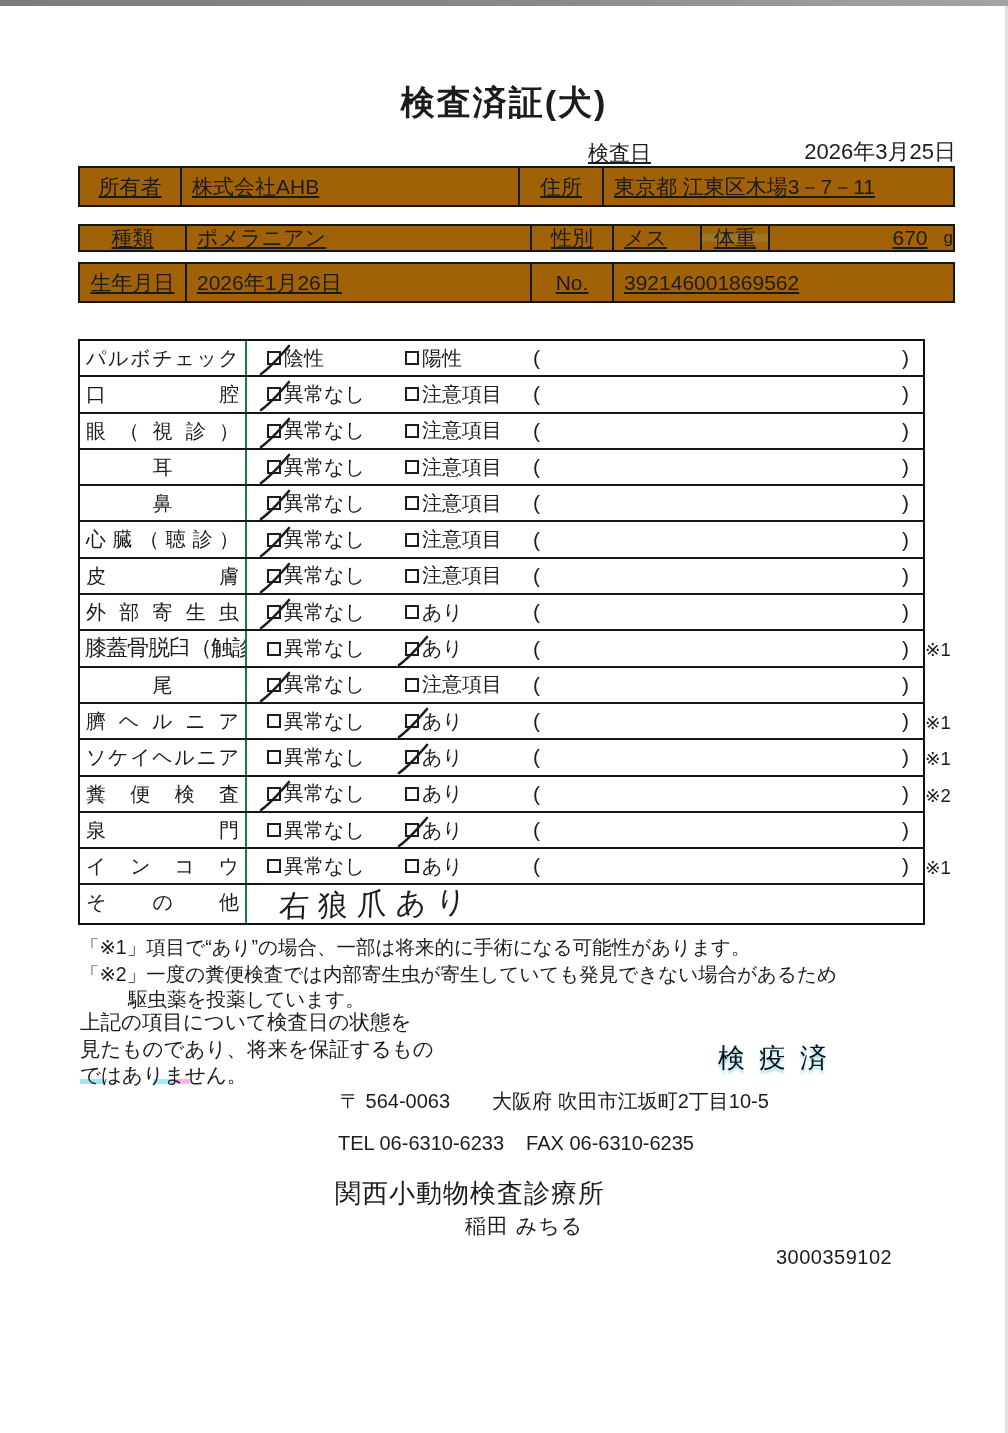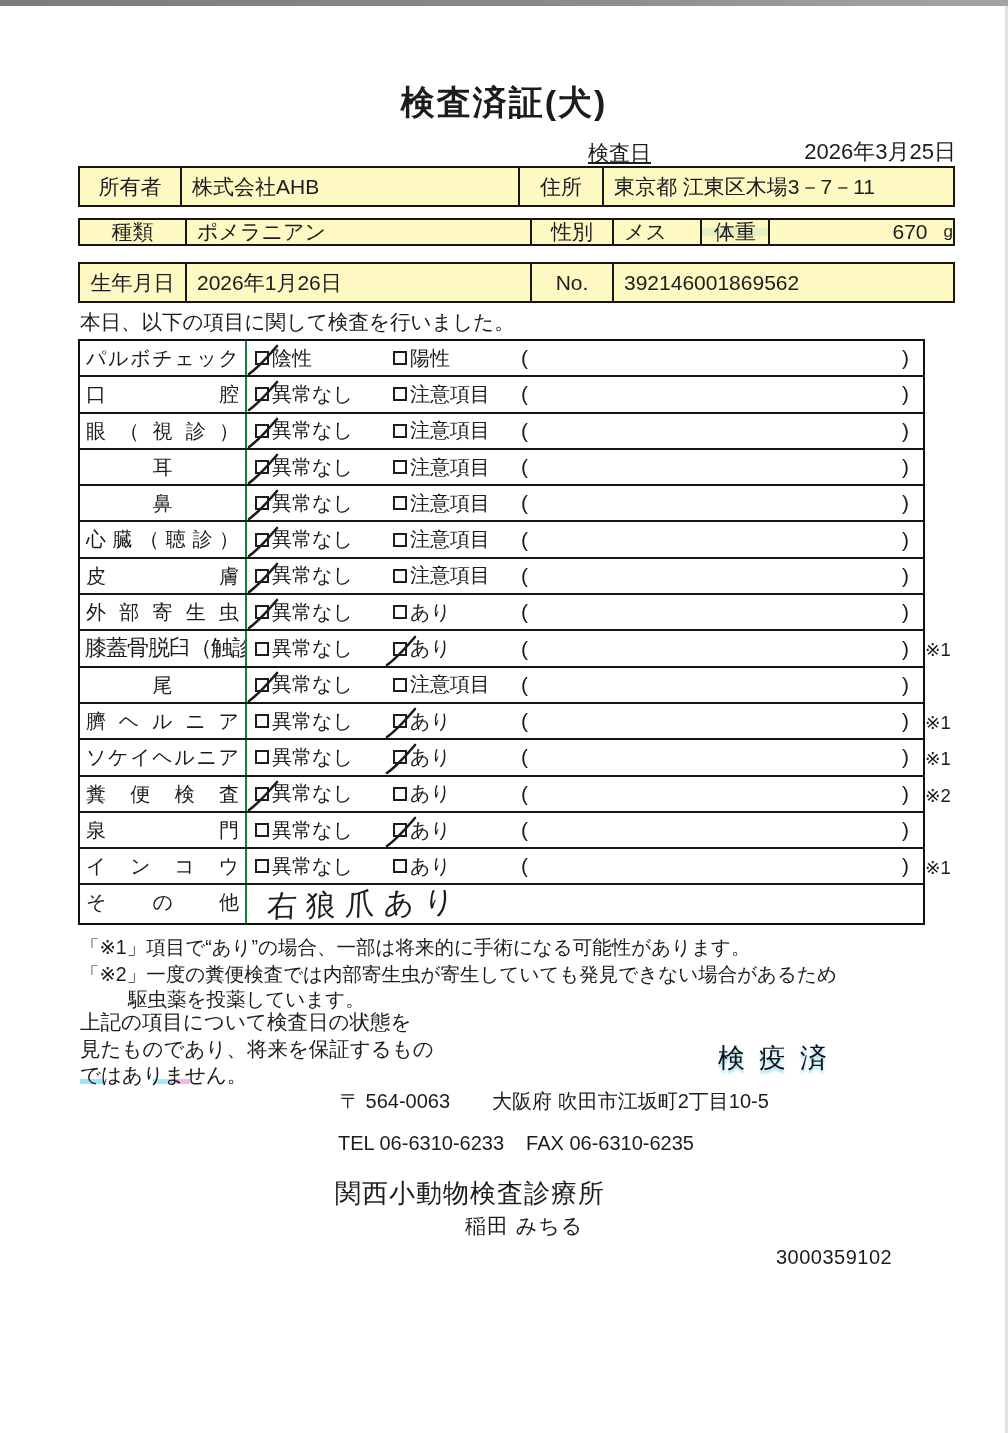--- a/index.html
+++ b/index.html
@@ -14,28 +14,28 @@
     background:linear-gradient(90deg,#7c7c7c 0%,#8a8a8a 55%,#9b9b9b 80%,#a3a3a3 100%);}
   .scan-right{position:absolute;top:6px;right:0;width:3px;height:1427px;background:#bcbcbc;opacity:.45;}
 
   .title{position:absolute;top:80px;left:0;width:100%;text-align:center;
     font-size:34px;font-weight:bold;letter-spacing:2px;}
 
   .insp-label{position:absolute;top:139px;left:588px;font-size:21px;text-decoration:underline;}
   .insp-date{position:absolute;top:137px;right:52px;font-size:22px;}
 
   .tbl{position:absolute;left:78px;display:flex;box-sizing:border-box;
-    border:2.5px solid #161616;background:#fef9c3;}
+    border:2.5px solid #161616;background:#a16207;text-decoration:underline;}
   .tbl .cell{display:flex;align-items:center;box-sizing:border-box;
     border-right:2px solid #161616;font-size:21px;overflow:hidden;}
   .tbl .cell:last-child{border-right:none;}
   .lab{justify-content:center;}
   .val{padding-left:10px;justify-content:flex-start;}
   .tblA{top:166px;width:877px;height:41px;}
-  .tblB{top:218px;width:877px;height:28px;text-align:right;}
+  .tblB{top:224px;width:877px;height:28px;text-align:right;}
   .tblC{top:262px;width:877px;height:41px;}
   .w-ownlab{width:102px;}.w-ownval{width:338px;}.w-addrlab{width:84px;}.w-addrval{flex:1;}
   .w-brlab{width:107px;}.w-brval{width:345px;}.w-sexlab{width:82px;}.w-sexval{width:88px;}
   .w-wtlab{width:68px;background:linear-gradient(0deg,transparent 32%,rgba(120,200,185,.18) 32% 68%,transparent 68%);}
   .w-wtval{flex:1;justify-content:flex-end;}
   .unit{font-size:17px;margin-left:16px;}
   .w-nolab{width:82px;font-size:20px;}
 
   .intro{position:absolute;top:308px;left:80px;font-size:20.5px;}
 
@@ -43,21 +43,21 @@
   .ctable{position:absolute;top:339px;left:78px;width:847px;box-sizing:border-box;
     border:2.5px solid #111;display:flex;flex-direction:column;}
   .crow{display:flex;height:36.3px;border-bottom:2px solid #161616;position:relative;
     align-items:stretch;box-sizing:border-box;}
   .crow:last-child{border-bottom:none;height:38px;}
   .clabel{width:167px;border-right:2px solid #15803d;box-sizing:border-box;
     padding:0 6px;font-size:20px;line-height:34px;white-space:nowrap;overflow:hidden;}
   .clabel.j{text-align:justify;text-align-last:justify;}
   .clabel.c{text-align:center;}
   .clabel.s{font-size:22px;letter-spacing:-1px;padding:0 5px;}
-  .ccontent{flex:1;display:flex;align-items:center;padding:0 14px 0 8px;font-size:20px;position:relative;}
+  .ccontent{flex:1;display:flex;align-items:center;padding:0 14px 0 20px;font-size:20px;position:relative;}
   .opt{display:flex;align-items:center;}
   .opt1{width:138px;}
   .opt2{width:128px;}
   .cb{position:relative;width:14px;height:14px;border:2px solid #1d1d1d;margin-right:3px;
     flex:none;display:inline-block;box-sizing:border-box;}
   .slash{position:absolute;left:-10px;top:-10px;width:32px;height:34px;overflow:visible;}
   .slash path{stroke:#1c1c1c;stroke-width:2.6;fill:none;stroke-linecap:round;}
   .paren{font-size:21px;}
   .fillspace{flex:1;}
   .note{position:absolute;right:-42px;top:8px;width:40px;font-size:18.5px;}
@@ -116,21 +116,20 @@
     </div>
   </div>
 
   <div class="tbl tblC">
     <div class="cell lab w-brlab">生年月日</div>
     <div class="cell val w-brval">2026年1月26日</div>
     <div class="cell lab w-nolab">No.</div>
     <div class="cell val w-addrval">392146001869562</div>
   </div>
 
-  <div class="intro">本日、以下の項目に関して検査を行いました。</div>
 
   <div class="ctable">
 
     <div class="crow">
       <div class="clabel j">パルボチェック</div>
       <div class="ccontent">
         <span class="opt opt1">
             <span class="cb">
               <svg class="slash" viewBox="0 0 32 34">
                 <path d="M2 31 Q12 24 30 3"></path>

